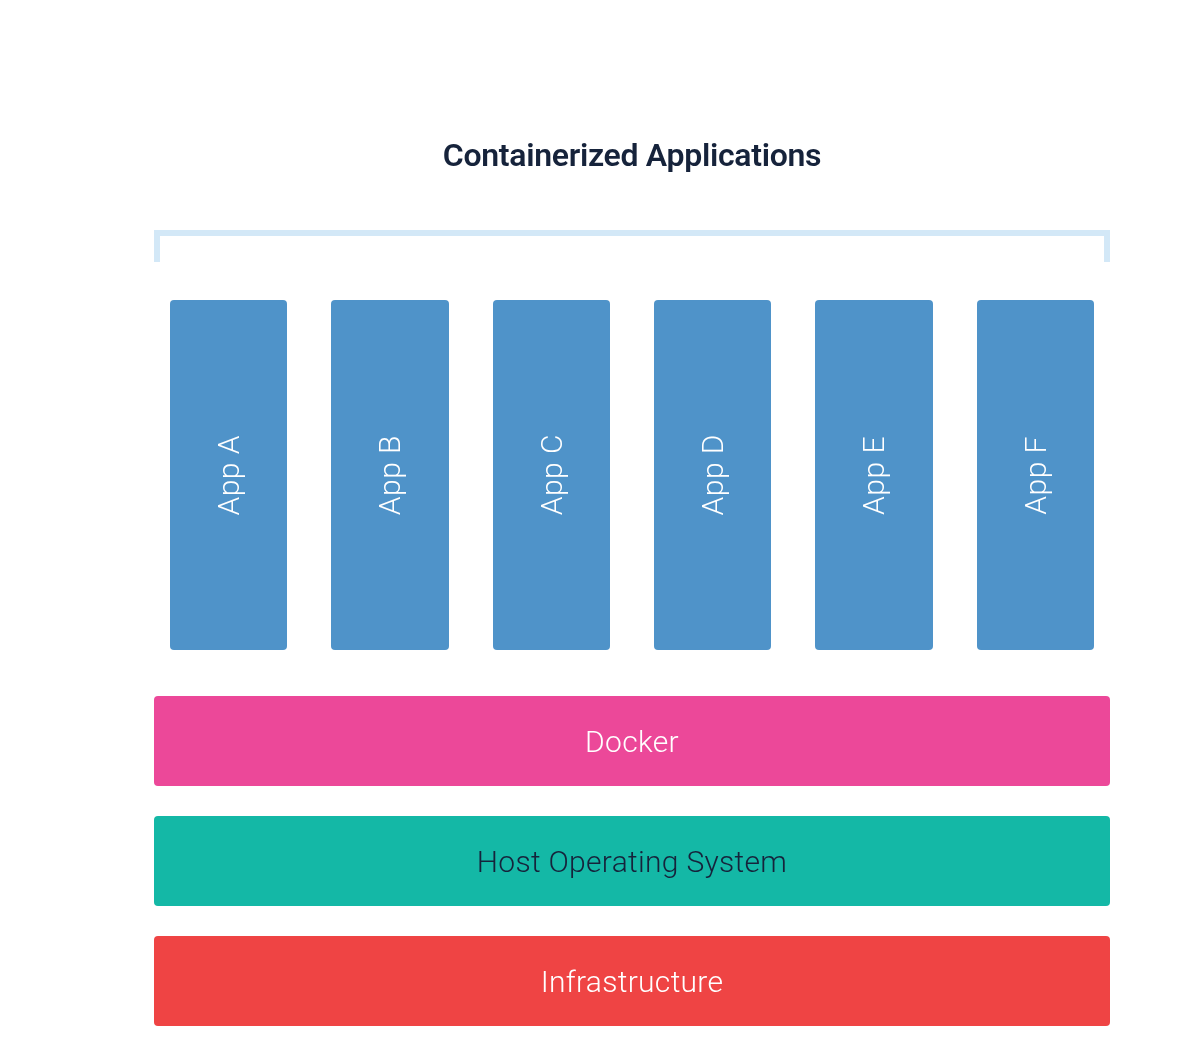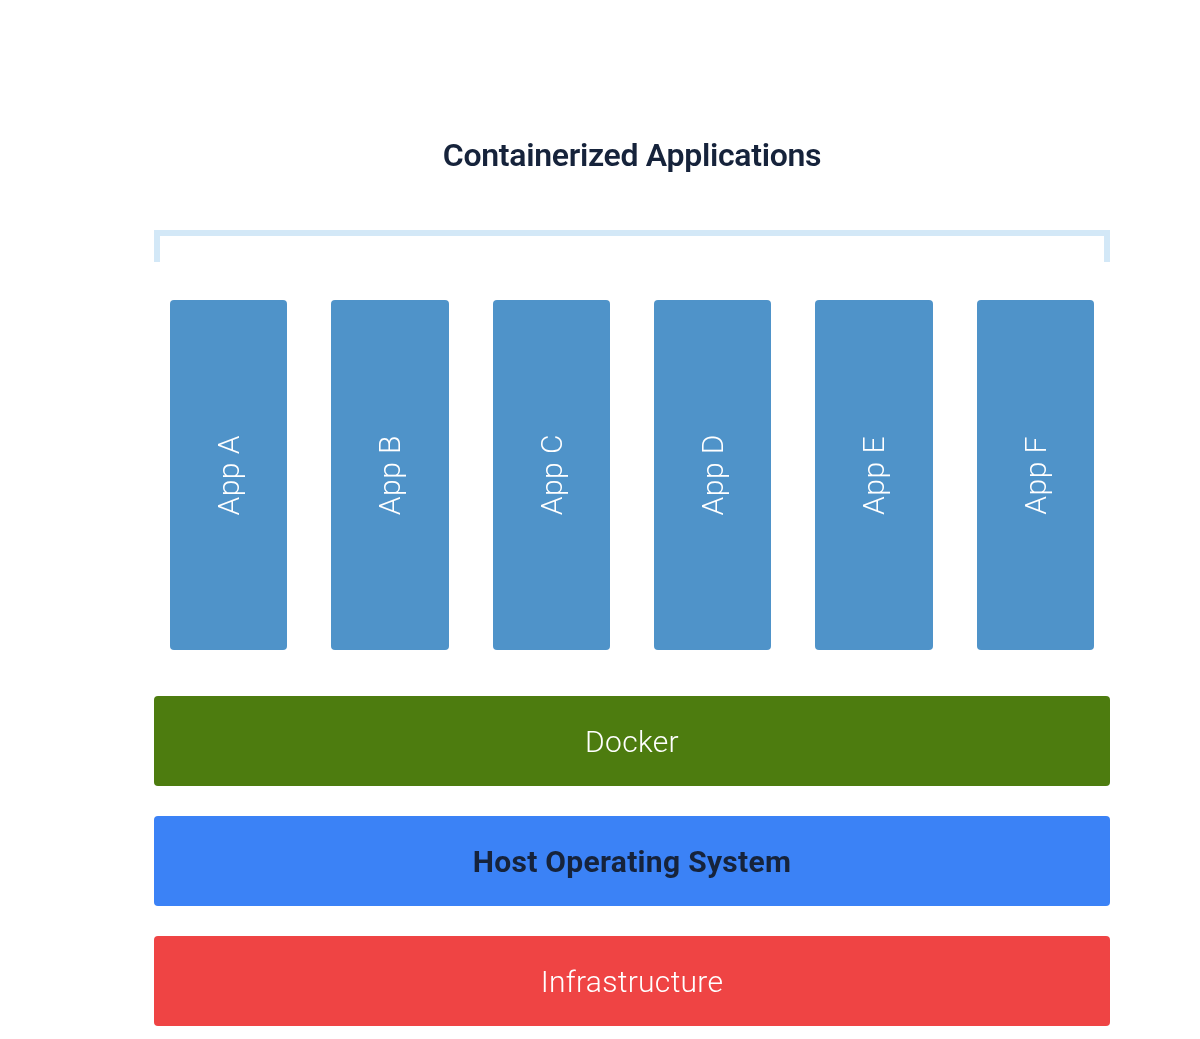--- a/index.html
+++ b/index.html
@@ -61,27 +61,26 @@
       border-radius: 4px;
       display: flex;
       align-items: center;
       justify-content: center;
       font-size: 30px;
       font-weight: 300;
       margin-bottom: 14px;
       letter-spacing: 0.3px;
     }
     .docker-layer {
-      background: #4d7c0f;
+      background: #ec4899;
       color: #ffffff;
     }
     .host-os-layer {
-      background: #3b82f6;
+      background: #14b8a6;
       color: #16233b;
-      font-weight: bold;
     }
     .infra-layer {
       background: #ef4444;
       color: #ffffff;
     }
   </style>
 </head>
 <body>
 
 <div class="title">Containerized Applications</div>

